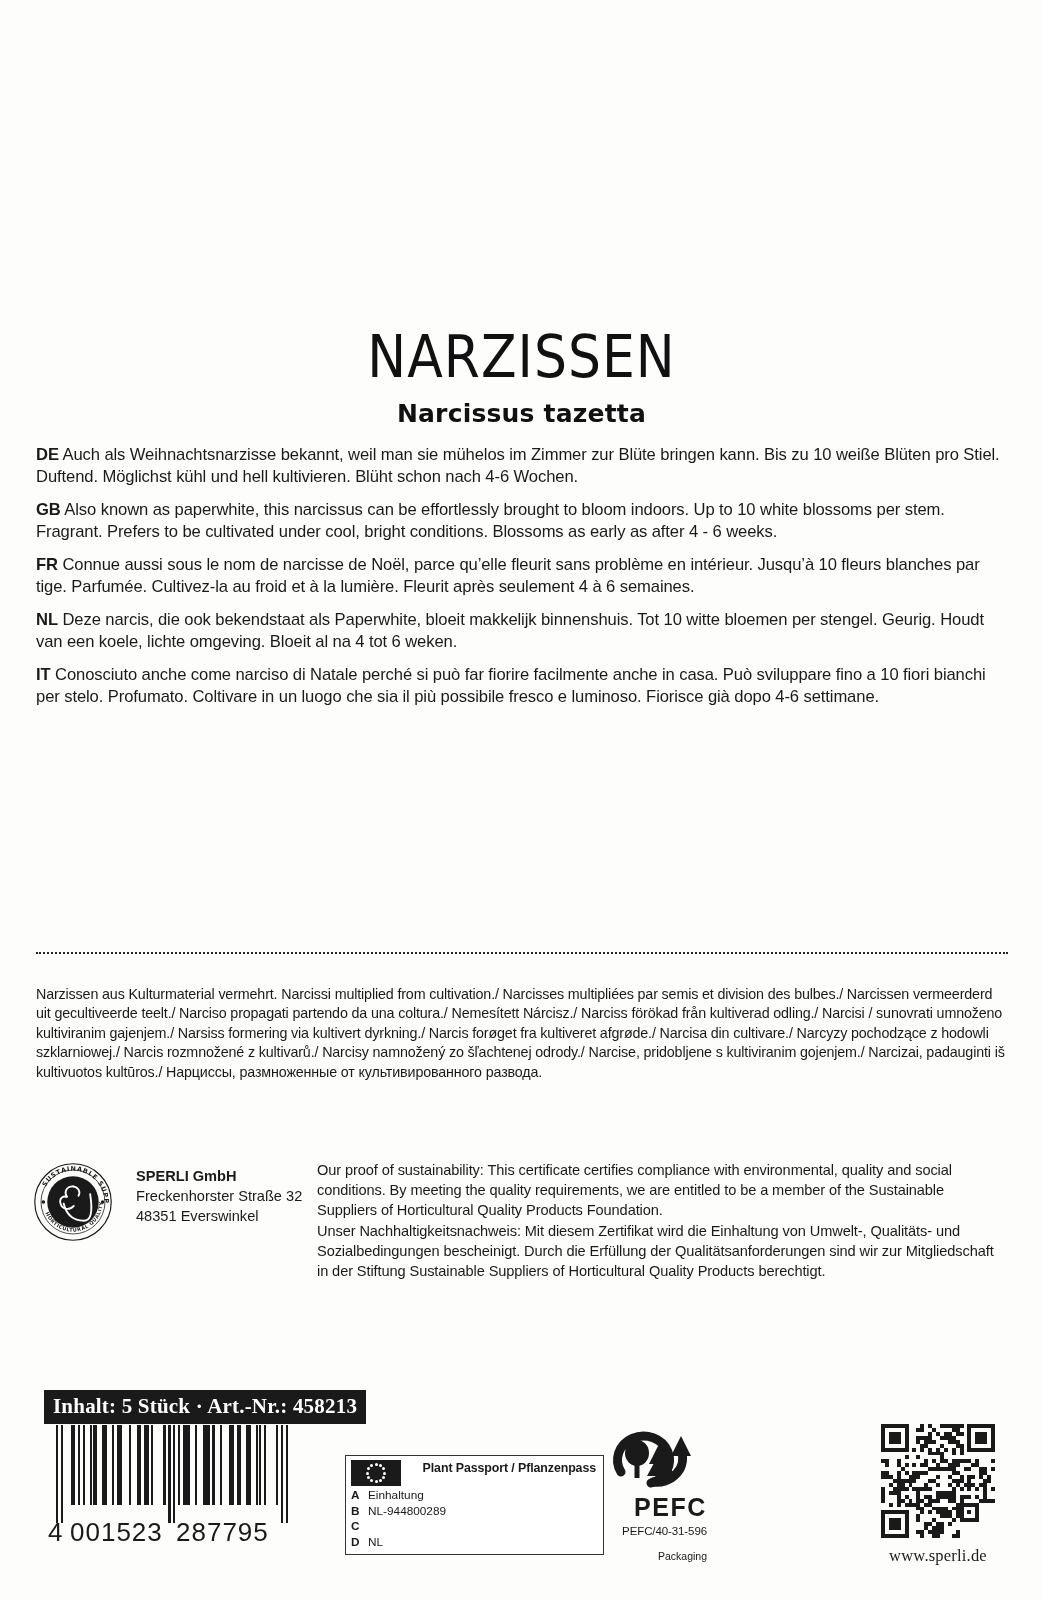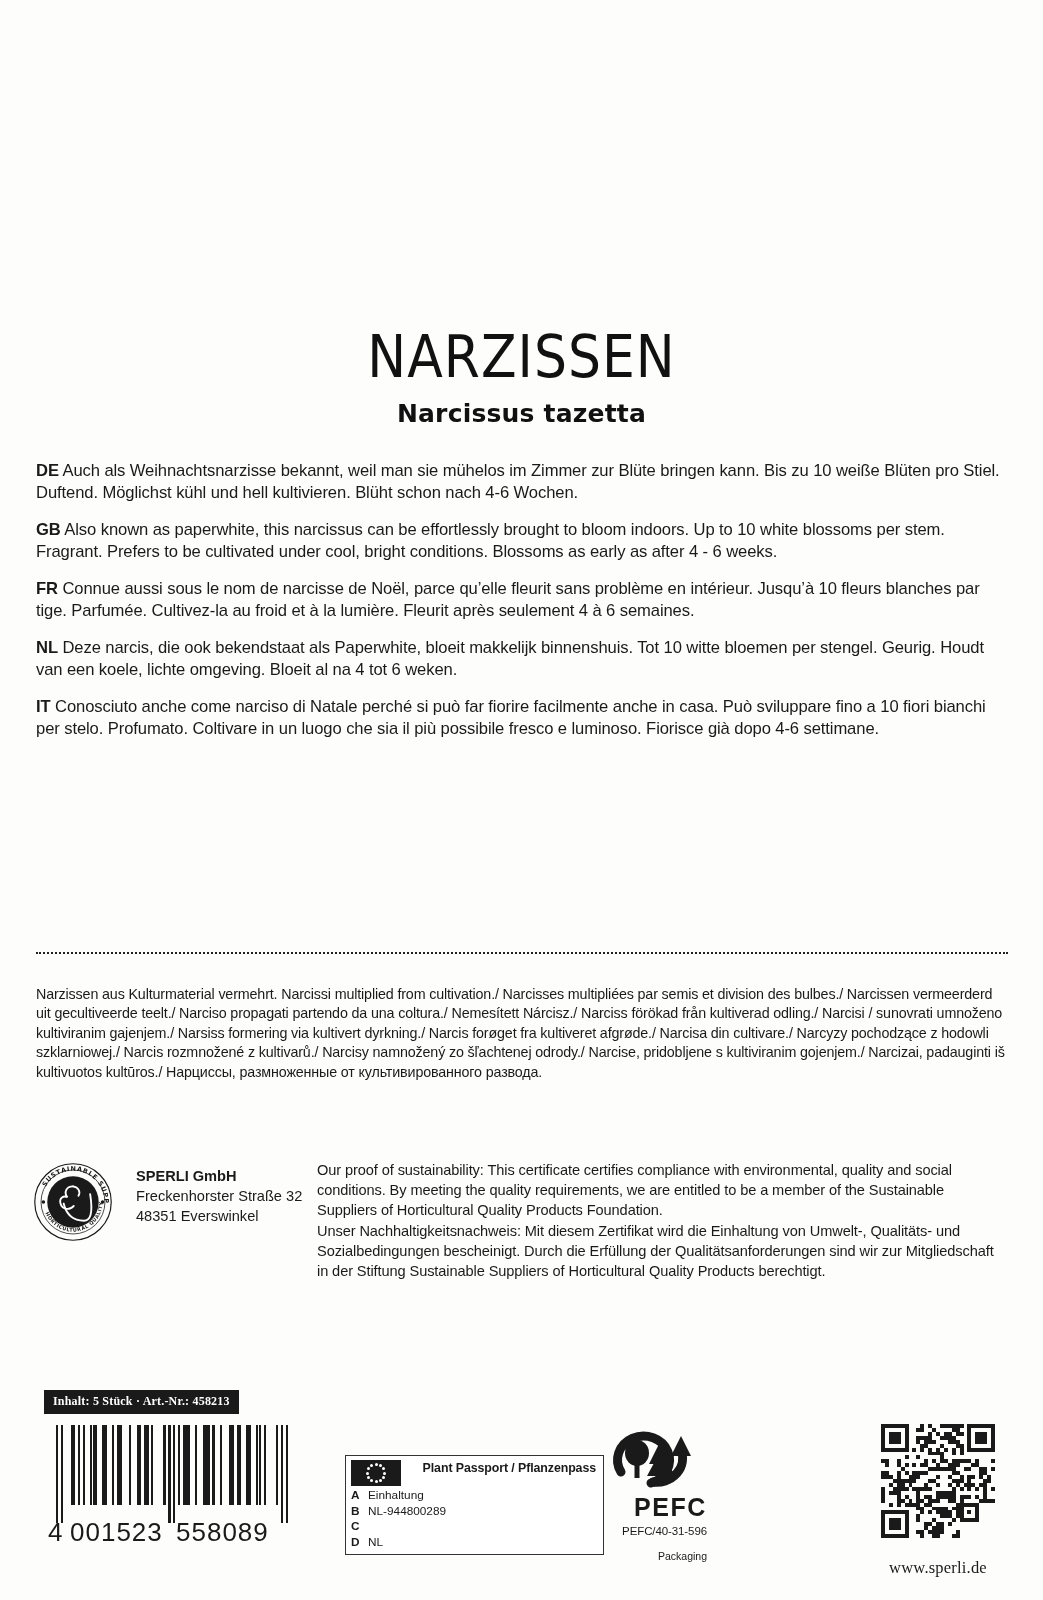--- a/index.html
+++ b/index.html
@@ -51,21 +51,20 @@
     left: 36px;
     width: 972px;
   }
   .desc-para {
     font-size: 16.6px;
     line-height: 21.5px;
     margin-bottom: 12px;
     text-align: left;
     letter-spacing: -0.1px;
     color: #1a1a1a;
-    margin-top: 16px;
   }
   .desc-para:last-child { margin-bottom: 0; }
   .lang-code {
     font-weight: bold;
   }
 
   
   .dotted-divider {
     position: absolute;
     top: 952px;
@@ -120,21 +119,21 @@
   .sustain-text p { margin: 0; }
 
   
   .content-label {
     position: absolute;
     top: 1390px;
     left: 44px;
     background: #1a1a1a;
     color: #ffffff;
     font-family: "Liberation Serif", serif;
-    font-size: 12px;
+    font-size: 21px;
     font-weight: bold;
     padding: 4px 9px 5px 9px;
     letter-spacing: 0.2px;
     white-space: nowrap;
   }
 
   .barcode-area {
     position: absolute;
     top: 1425px;
     left: 48px;
@@ -256,21 +255,21 @@
   .qr-canvas {
     width: 114px;
     height: 114px;
     margin: 0 auto;
     display: block;
   }
   .qr-url {
     font-family: "Liberation Serif", serif;
     font-size: 16.5px;
     color: #1a1a1a;
-    margin-top: 20px;
+    margin-top: 8px;
     letter-spacing: 0.2px;
   }
 </style>
 </head>
 <body>
 
 <div class="title-block">
   <div class="main-title">NARZISSEN</div>
   <div class="sub-title">Narcissus tazetta</div>
 </div>
@@ -372,21 +371,21 @@
       <div class="bar" style="left: 208.253px; width: 2.24674px; height: 80px;"></div>
       <div class="bar" style="left: 210.695px; width: 2.24674px; height: 80px;"></div>
       <div class="bar" style="left: 215.579px; width: 2.24674px; height: 80px;"></div>
       <div class="bar" style="left: 227.789px; width: 2.24674px; height: 80px;"></div>
       <div class="bar" style="left: 232.674px; width: 2.24674px; height: 98px;"></div>
       <div class="bar" style="left: 237.558px; width: 2.24674px; height: 98px;"></div>
     </div>
   <div class="barcode-digits" id="barcode-digits">
       <span class="bc-d" style="left: 0px;">4</span>
       <span class="bc-d" style="left: 22px;">001523</span>
-      <span class="bc-d" style="left: 128px;">558089</span>
+      <span class="bc-d" style="left: 128px;">287795</span>
     </div>
 </div>
 
 <div class="plant-passport">
   <div class="pp-header">
     <div class="eu-flag" id="eu-flag">
         <div class="eu-star" style="left: 23.5px; top: 3px;"></div>
         <div class="eu-star" style="left: 27.75px; top: 4.13878px;"></div>
         <div class="eu-star" style="left: 30.8612px; top: 7.25px;"></div>
         <div class="eu-star" style="left: 32px; top: 11.5px;"></div>

